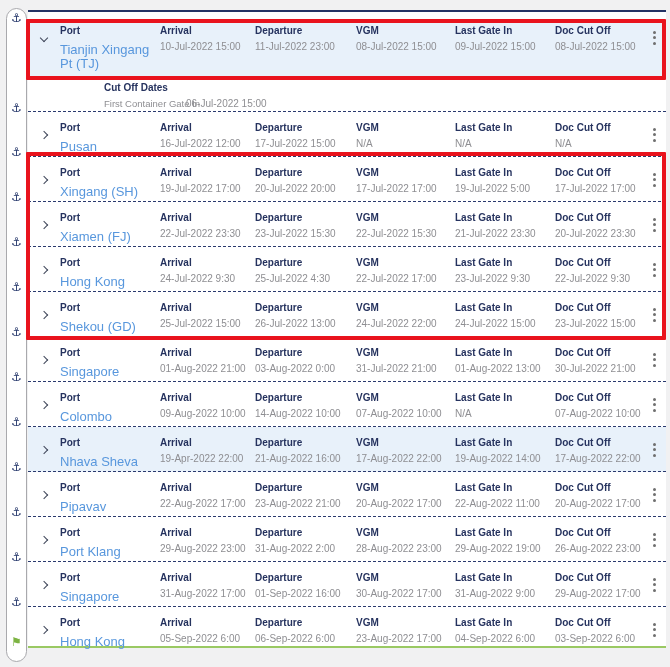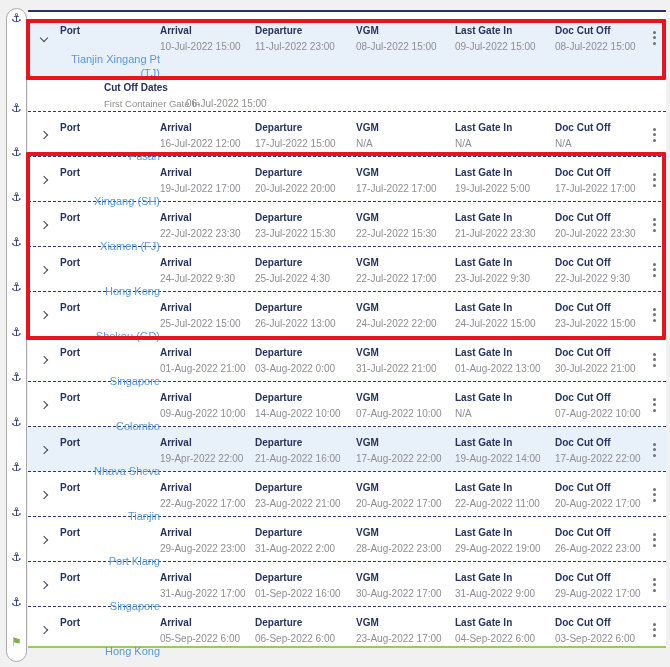--- a/index.html
+++ b/index.html
@@ -58,24 +58,23 @@
   .lbl {
     font-size:10px; font-weight:bold; color:#26335f;
     line-height:11px; white-space:nowrap;
   }
   .val {
     font-size:10px; color:#8e8e92;
     line-height:11px; margin-top:5px; white-space:nowrap;
   }
   .port-link {
     display:block;
-    font-size:11px; color:#5897dd; text-decoration:none;
-    line-height:14px; margin-top:16px; cursor:pointer;
+    font-size:13px; color:#5897dd; text-decoration:none;
+    line-height:14px; margin-top:7px; cursor:pointer;
     white-space:normal;
-    text-align:right;
   }
 
   .chev-cell { padding-left:13px; padding-top:2px; }
   .chev {
     display:inline-block; width:6px; height:6px;
     border-right:1.6px solid #3e4558;
     border-bottom:1.6px solid #3e4558;
     transform:rotate(-45deg);
   }
   .chev.down { transform:rotate(45deg); }
@@ -450,21 +449,21 @@
           <i></i>
           <i></i>
         </div>
   </div>
       <div class="row">
     <div class="chev-cell">
       <span class="chev"></span>
     </div>
     <div class="cell">
       <div class="lbl">Port</div>
-      <a class="port-link">Tianjin</a>
+      <a class="port-link">Pipavav</a>
     </div>
     <div class="cell">
       <div class="lbl">Arrival</div>
       <div class="val">22-Aug-2022 17:00</div>
     </div>
     <div class="cell">
       <div class="lbl">Departure</div>
       <div class="val">23-Aug-2022 21:00</div>
     </div>
     <div class="cell">

